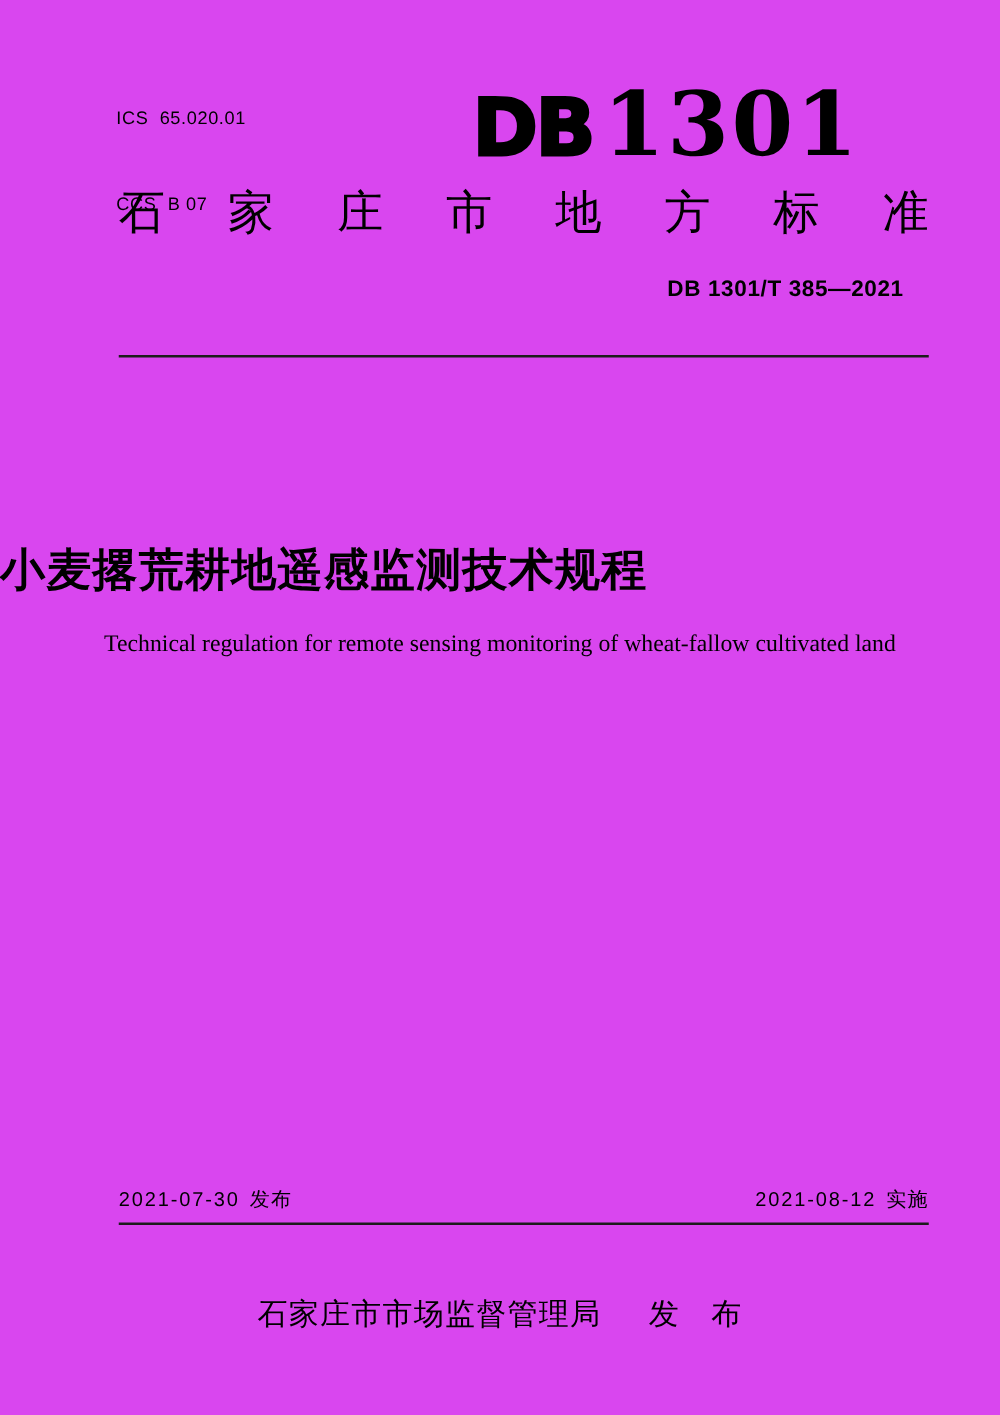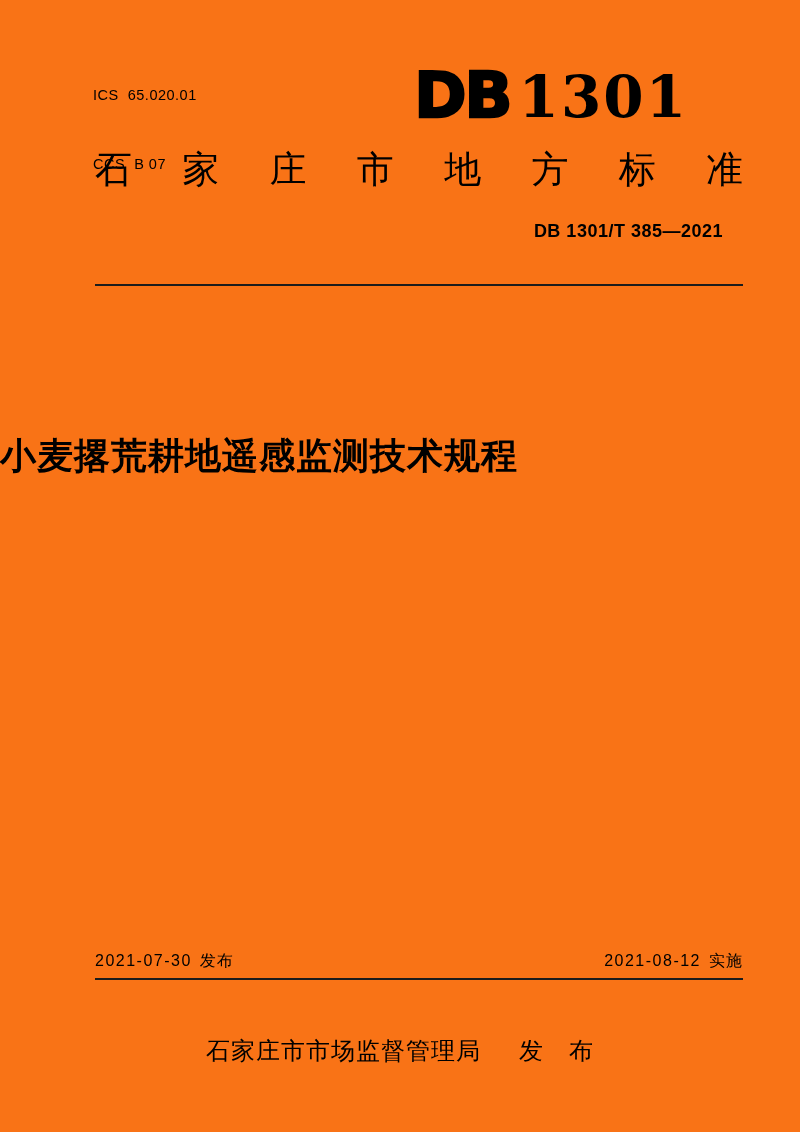--- a/index.html
+++ b/index.html
@@ -3,21 +3,21 @@
 <meta charset="utf-8">
 <style>
   * { margin: 0; padding: 0; box-sizing: border-box; }
   html, body { background: #888; }
   body { font-family: "Liberation Sans", sans-serif; }
   .page {
     position: relative;
     width: 800px;
     height: 1132px;
     margin: 0 auto;
-    background: #f97316;
+    background: #d946ef;
     color: #000000;
     overflow: hidden;
   }
 
   
   .ics-block {
     position: absolute;
     left: 93px;
     top: 38px;
     font-size: 14.5px;
@@ -39,21 +39,21 @@
     font-family: "DejaVu Sans", sans-serif;
     font-weight: bold;
     font-size: 63px;
     letter-spacing: -2px;
     -webkit-text-stroke: 2.5px #000;
     paint-order: stroke fill;
   }
   .logo-code {
     font-family: "DejaVu Serif", serif;
     font-weight: bold;
-    font-size: 58px;
+    font-size: 71px;
     letter-spacing: 2px;
     margin-left: 8px;
   }
 
   
   .std-name {
     position: absolute;
     left: 95px;
     top: 150px;
     width: 648px;
@@ -157,20 +157,21 @@
     <span>标</span>
     <span>准</span>
   </div>
 
   <div class="std-number">DB 1301/T 385—2021</div>
 
   <div class="rule rule-top"></div>
 
   <h1 class="title-cn">小麦撂荒耕地遥感监测技术规程</h1>
 
+  <div class="title-en">Technical regulation for remote sensing monitoring of wheat-fallow cultivated land</div>
 
   <div class="dates">
     <div>
       <span class="date-num">2021-07-30</span><span class="date-label">发布</span>
     </div>
     <div>
       <span class="date-num">2021-08-12</span><span class="date-label">实施</span>
     </div>
   </div>
 

